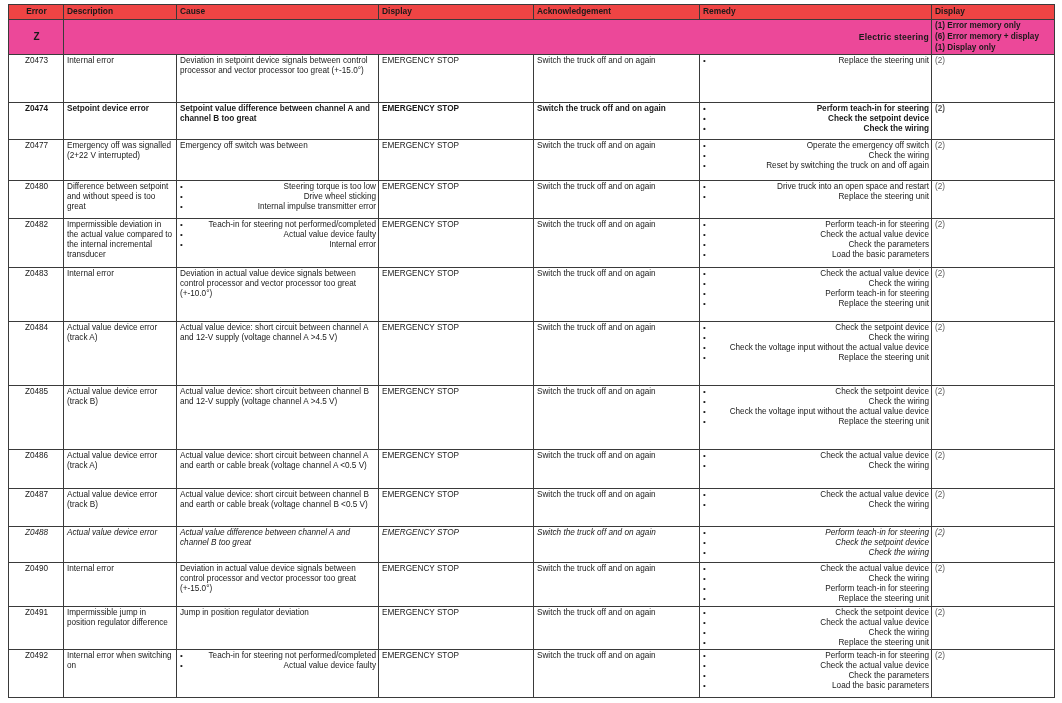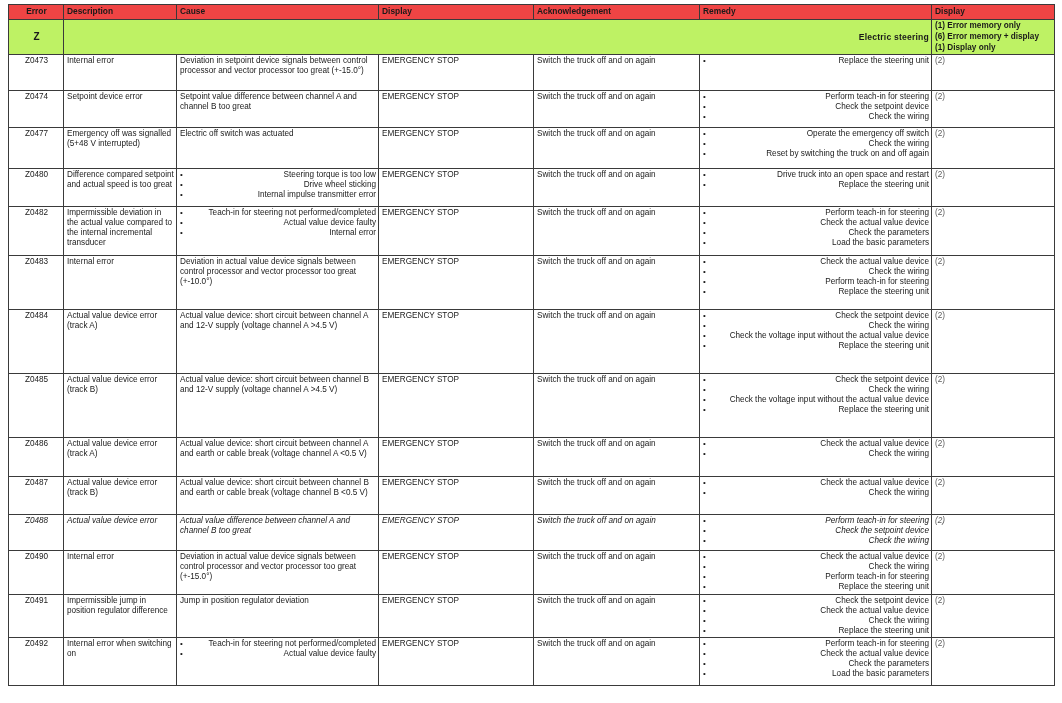--- a/index.html
+++ b/index.html
@@ -42,21 +42,21 @@
     text-align: left;
     font-size: 8.4px;
     padding: 1.5px 2px 1.5px 3px;
     height: 12px;
     border: 1px solid #3a3a3a;
   }
   th.col-error { text-align: center; }
 
   
   tr.group-row td {
-    background: #bef264;
+    background: #ec4899;
     font-weight: bold;
     height: 32px;
     vertical-align: middle;
   }
   td.group-key {
     text-align: center;
     font-size: 10px;
     font-weight: bold;
   }
   td.group-title {
@@ -138,38 +138,38 @@
     <tbody>
       <tr class="group-row">
         <td class="group-key">Z</td>
         <td class="group-title" colspan="5">Electric   steering</td>
         <td class="group-legend">
           <div>(1) Error memory only</div>
           <div>(6) Error memory + display</div>
           <div>(1) Display only</div>
         </td>
       </tr>
-    <tr style="height: 36px;">
+    <tr style="height: 48px;">
           <td class="c-error">Z0473</td>
           <td>
             <p class="plain">Internal error</p>
           </td>
           <td>
             <p class="plain">Deviation in setpoint device signals between control processor and vector processor too great (+-15.0°)</p>
           </td>
           <td>EMERGENCY STOP</td>
           <td>Switch the truck off and on again</td>
           <td>
             <ul class="bullets">
               <li>Replace the steering unit</li>
             </ul>
           </td>
           <td class="c-display">(2)</td>
         </tr>
-        <tr style="height: 37px;">
+        <tr style="height: 37px; font-weight: bold;">
           <td class="c-error">Z0474</td>
           <td>
             <p class="plain">Setpoint device error</p>
           </td>
           <td>
             <p class="plain">Setpoint value difference between channel A and channel B too great</p>
           </td>
           <td>EMERGENCY STOP</td>
           <td>Switch the truck off and on again</td>
           <td>
@@ -177,40 +177,40 @@
               <li>Perform teach-in for steering</li>
               <li>Check the setpoint device</li>
               <li>Check the wiring</li>
             </ul>
           </td>
           <td class="c-display">(2)</td>
         </tr>
         <tr style="height: 41px;">
           <td class="c-error">Z0477</td>
           <td>
-            <p class="plain">Emergency off was signalled (5+48 V interrupted)</p>
-          </td>
-          <td>
-            <p class="plain">Electric off switch was actuated</p>
+            <p class="plain">Emergency off was signalled (2+22 V interrupted)</p>
+          </td>
+          <td>
+            <p class="plain">Emergency off switch was between</p>
           </td>
           <td>EMERGENCY STOP</td>
           <td>Switch the truck off and on again</td>
           <td>
             <ul class="bullets">
               <li>Operate the emergency off switch</li>
               <li>Check the wiring</li>
               <li>Reset by switching the truck on and off again</li>
             </ul>
           </td>
           <td class="c-display">(2)</td>
         </tr>
         <tr style="height: 38px; padding-left: 16px;">
           <td class="c-error">Z0480</td>
           <td>
-            <p class="plain">Difference compared setpoint and actual speed is too great</p>
+            <p class="plain">Difference between setpoint and without speed is too great</p>
           </td>
           <td>
             <ul class="bullets">
               <li>Steering torque is too low</li>
               <li>Drive wheel sticking</li>
               <li>Internal impulse transmitter error</li>
             </ul>
           </td>
           <td>EMERGENCY STOP</td>
           <td>Switch the truck off and on again</td>

